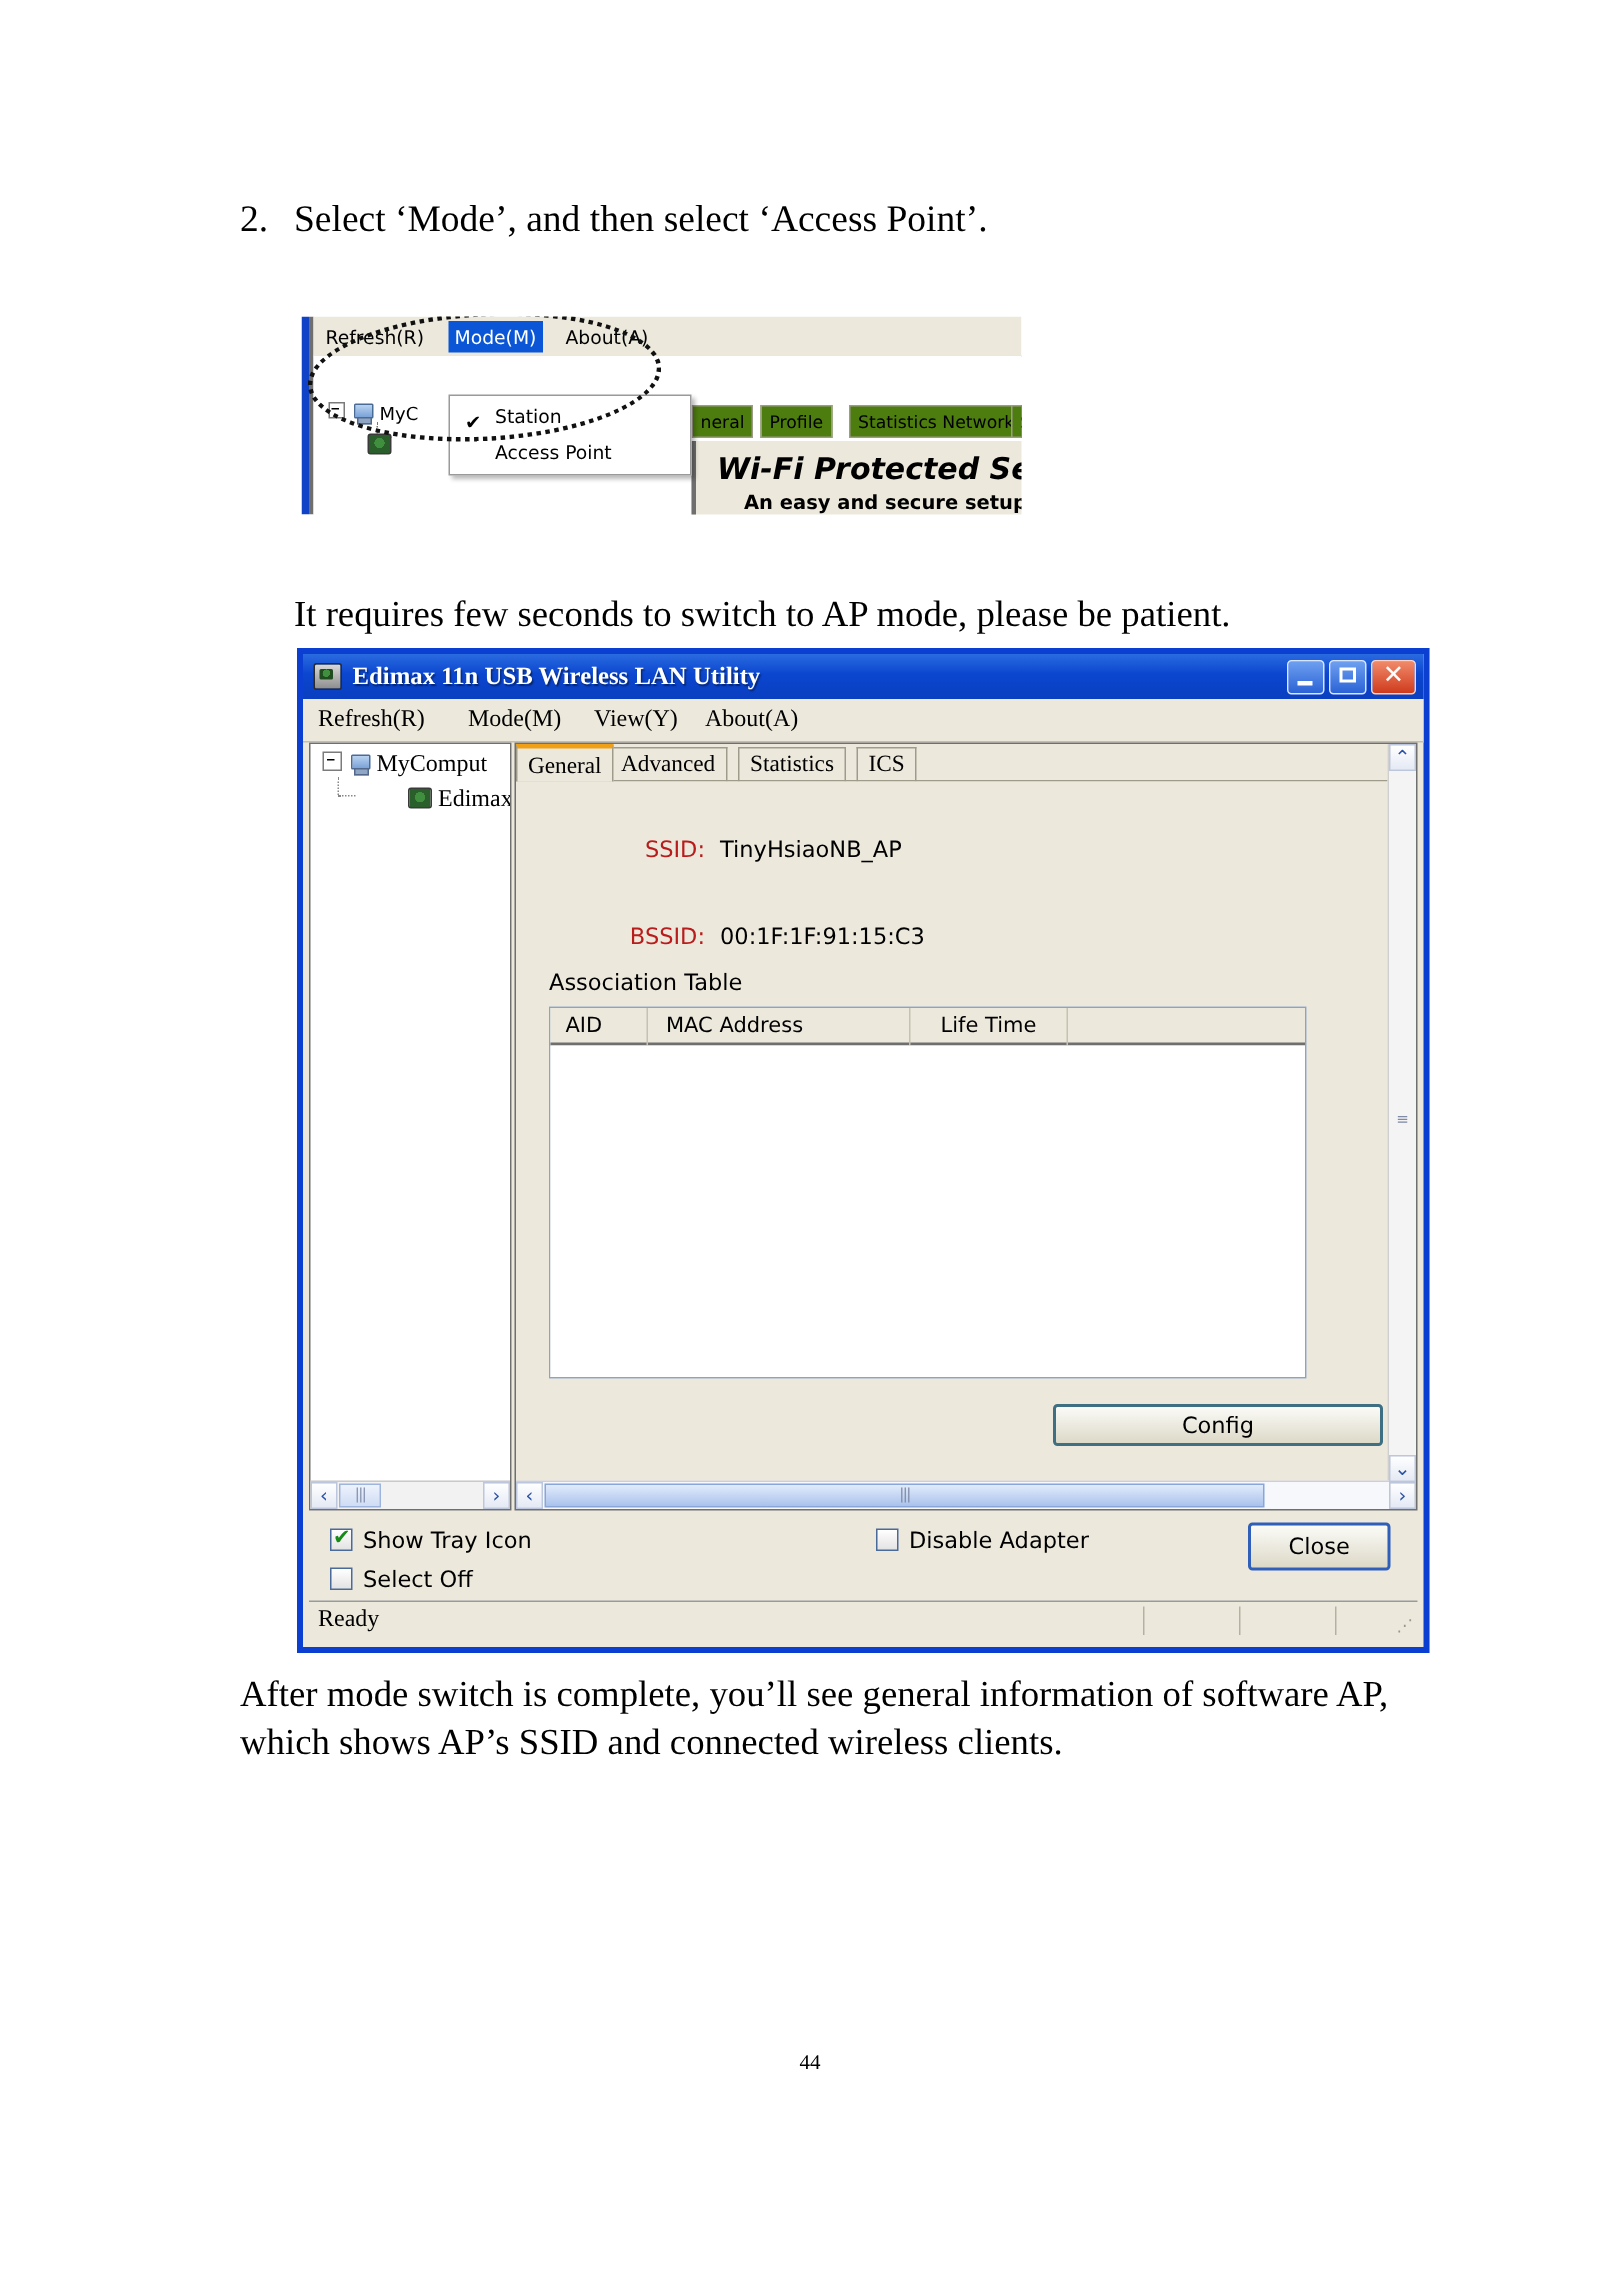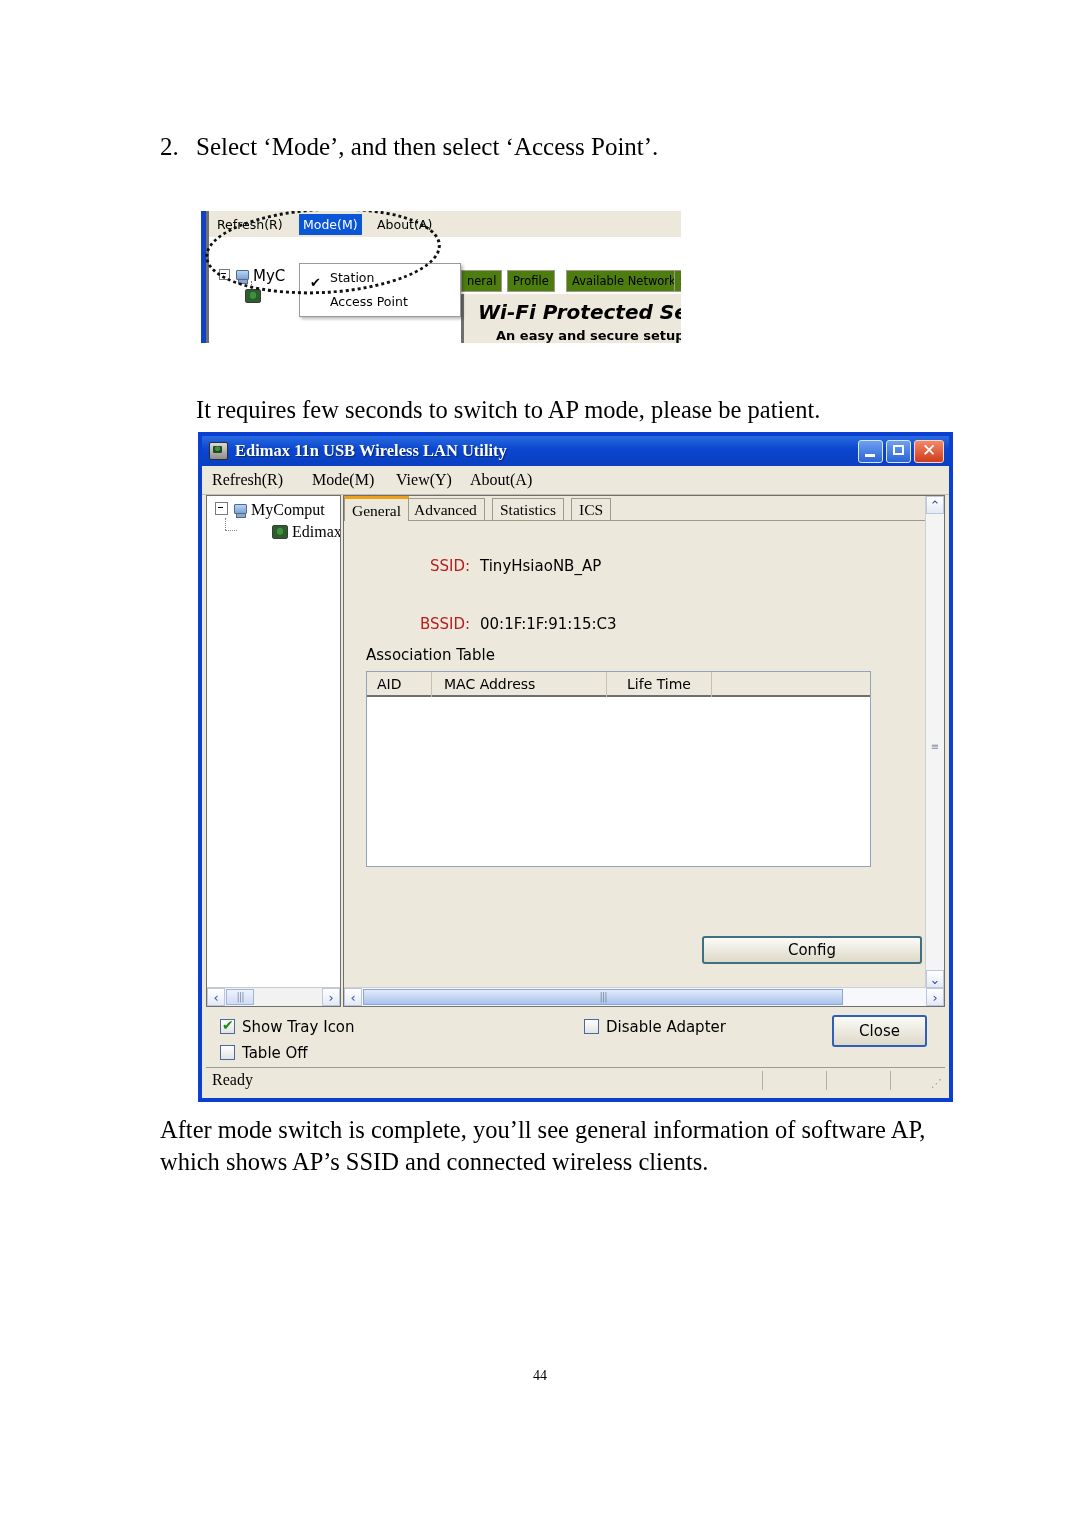--- a/index.html
+++ b/index.html
@@ -87,21 +87,21 @@
     background: #0a56d6;
     color: #ffffff;
   }
   .fig1 .mi-about { left: 164px; }
   .fig1 .body-area {
     position: absolute; left: 8px; top: 26px; width: 472px; height: 106px;
     background: #ffffff;
   }
   .fig1 .tree-row1 {
     position: absolute; left: 10px; top: 30px;
-    font-family: "DejaVu Sans", sans-serif; font-size: 15px;
+    font-family: "DejaVu Sans", sans-serif; font-size: 12px;
     white-space: nowrap;
   }
   .fig1 .tree-row2 {
     position: absolute; left: 36px; top: 50px;
     font-family: "DejaVu Sans", sans-serif; font-size: 12.5px;
     white-space: nowrap;
   }
   .fig1 .expbox {
     display: inline-block; width: 9px; height: 9px;
     border: 1px solid #7b7b7b; background: #fff;
@@ -370,21 +370,21 @@
   .row-bssid { left: 0px; top: 94px; width: 560px; }
   .row-bssid .fld-label { position: absolute; left: 0; width: 126px; text-align: right; }
   .row-bssid .fld-value { position: absolute; left: 136px; }
 
   .assoc-label {
     position: absolute; left: 22px; top: 125px;
     font-family: "DejaVu Sans", sans-serif; font-size: 15px;
   }
   .assoc-table {
     position: absolute; left: 22px; top: 150px;
-    width: 505px; height: 196px;
+    width: 505px; height: 248px;
     background: #ffffff;
     border: 1px solid #8fa4bb;
     box-sizing: border-box;
   }
   .assoc-head {
     position: absolute; left: 0; top: 0; width: 100%; height: 25px;
     background: #ece9dc;
     border-bottom: 2px solid #6f6f6f;
     box-sizing: border-box;
   }
@@ -550,21 +550,21 @@
     </div>
     <div class="dashline"></div>
     <div class="dashline2"></div>
     <div class="tree-row2">
       <span class="dev-icon"></span><span></span>
     </div>
 
     <div class="tabstrip">
       <div class="tab" style="left:0;">neral</div>
       <div class="tab" style="left:46px;">Profile</div>
-      <div class="tab" style="left:105px;">Available Network</div>
+      <div class="tab" style="left:105px;">Statistics Network</div>
       <div class="tab" style="left:213px;">Statu</div>
     </div>
 
     <div class="wps-panel">
       <div class="wps-title">Wi-Fi Protected Setup (W</div>
       <div class="wps-sub">An easy and secure setup solu</div>
     </div>
 
     <div class="dropdown">
       <div class="dd-item i1">
@@ -669,21 +669,21 @@
         <div class="harrow r">›</div>
       </div>
     </div>
   </div>
 
   <div class="optbar">
     <div class="chk chk-tray">
       <span class="box on"></span><span>Show Tray Icon</span>
     </div>
     <div class="chk chk-radio">
-      <span class="box"></span><span>Table Off</span>
+      <span class="box"></span><span>Select Off</span>
     </div>
     <div class="chk chk-disable">
       <span class="box"></span><span>Disable Adapter</span>
     </div>
     <div class="close-btn">Close</div>
   </div>
 
   <div class="statusbar">
     <div class="st-text">Ready</div>
     <div class="st-sep" style="left:556px;"></div>

